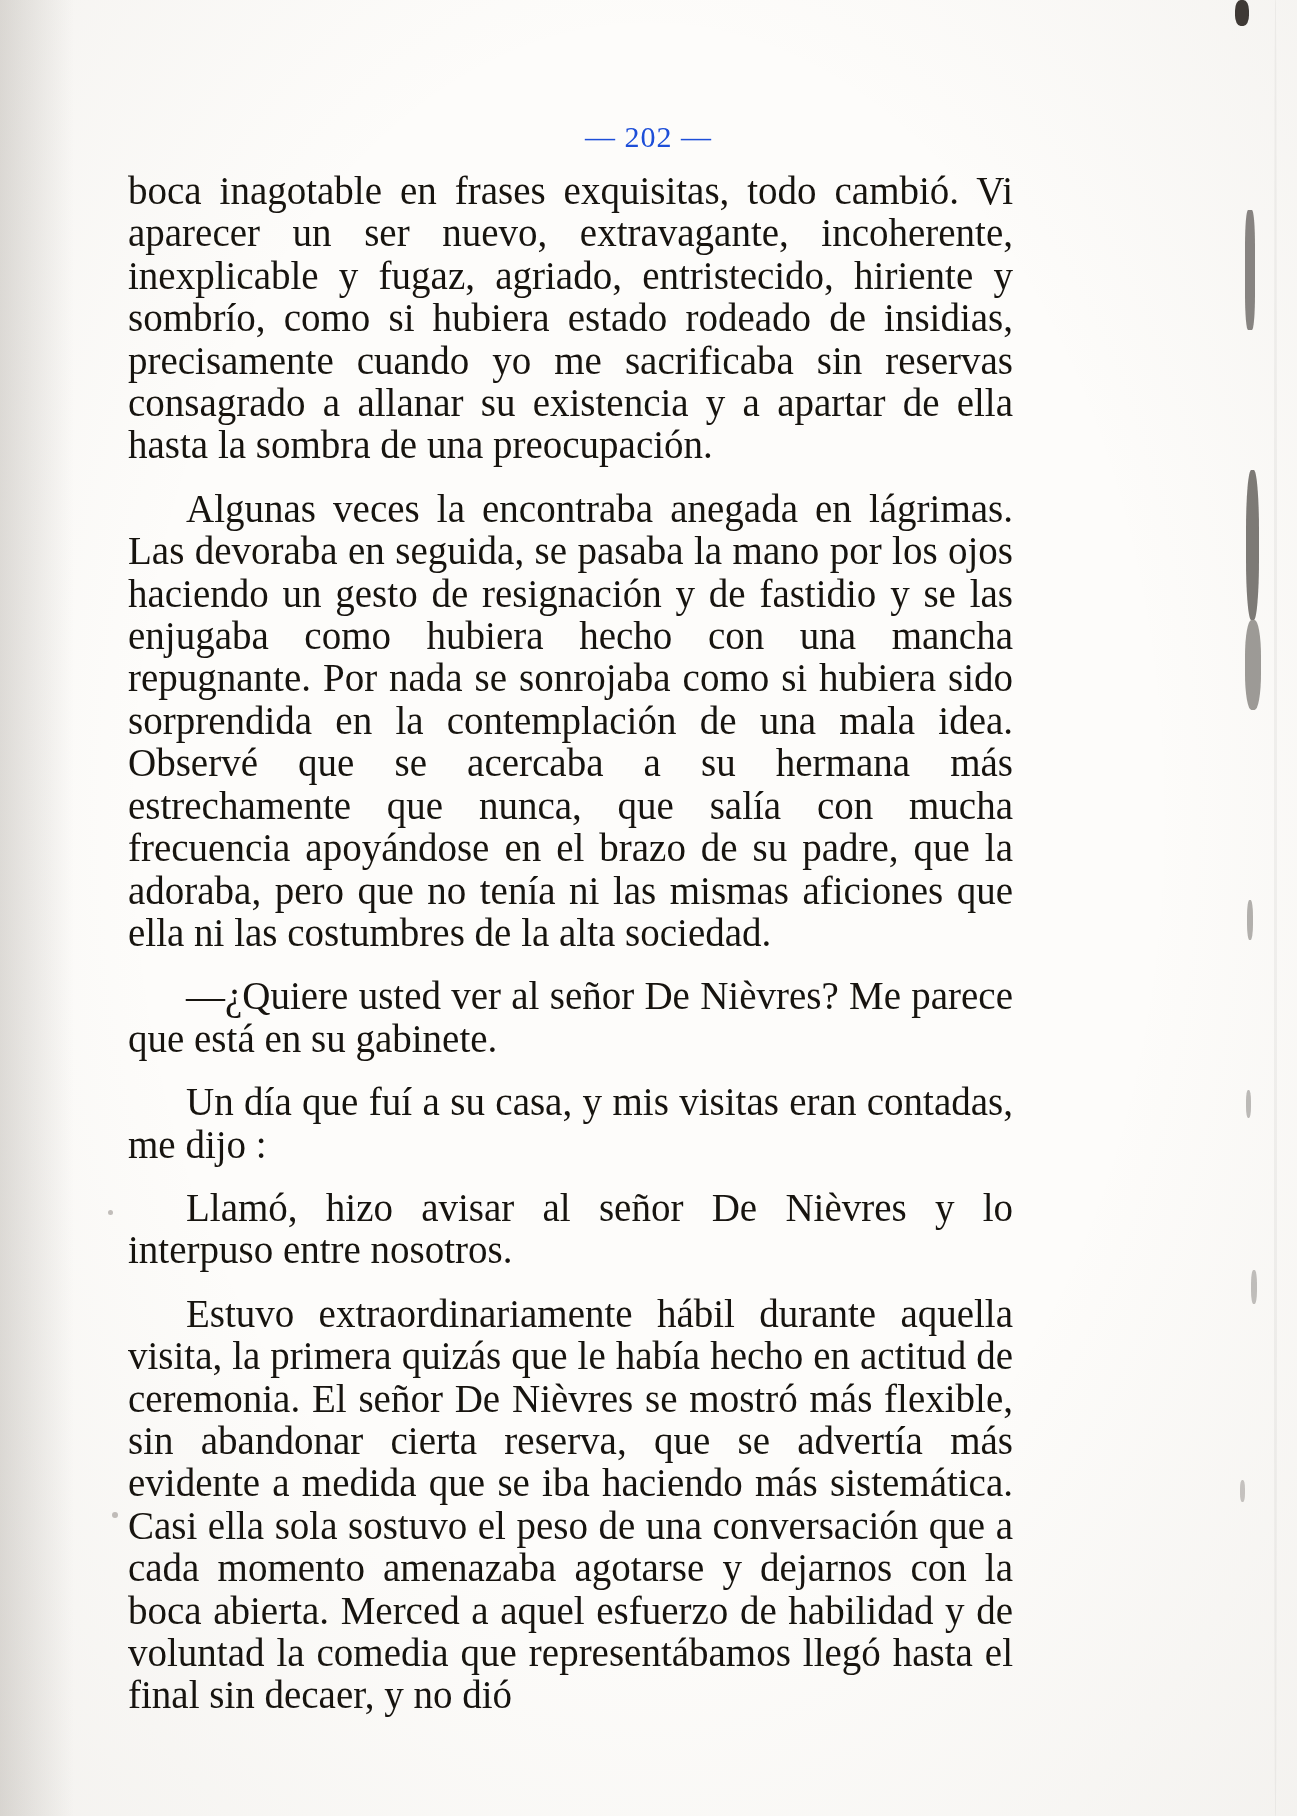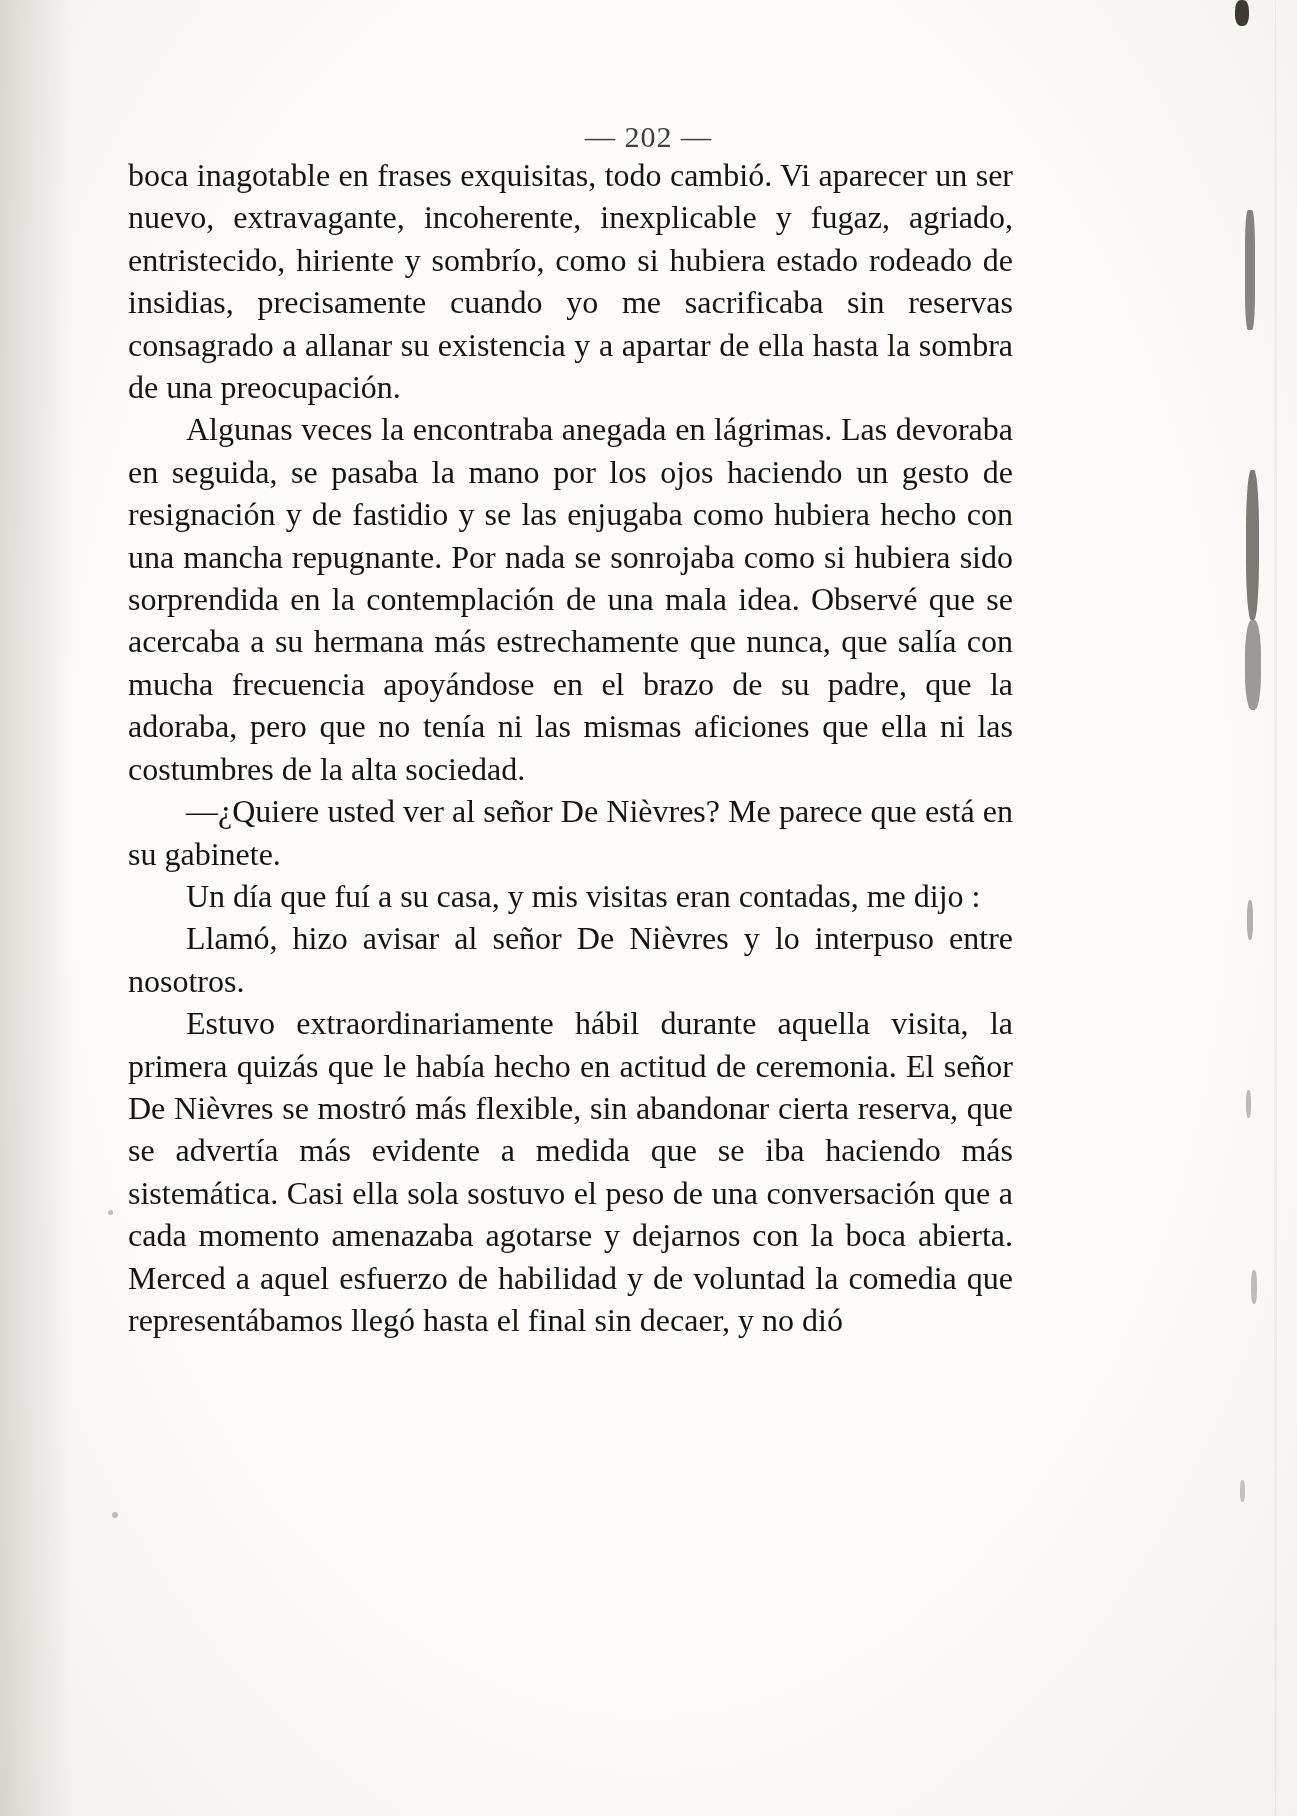--- a/index.html
+++ b/index.html
@@ -33,41 +33,42 @@
   }
 
   .page-number {
     position: absolute;
     top: 120px;
     left: 0;
     right: 0;
     text-align: center;
     font-size: 30px;
     letter-spacing: 1px;
-    color: #404040;
+    color: #1d4ed8;
   }
 
   .textblock {
     position: absolute;
-    top: 154px;
+    top: 170px;
     left: 128px;
     width: 885px;
-    font-size: 32px;
+    font-size: 39px;
     line-height: 42.4px;
     text-align: justify;
     text-justify: inter-word;
     color: #17140f;
   }
 
   .textblock p {
     margin: 0;
     text-indent: 0;
   }
   .textblock p.indent {
     text-indent: 58px;
+    margin-top: 21px;
   }
 
   
   .gutter-shadow {
     position: absolute;
     left: 0;
     top: 0;
     bottom: 0;
     width: 74px;
     background: linear-gradient(to right, rgba(90,80,68,0.18), rgba(90,80,68,0.0));

